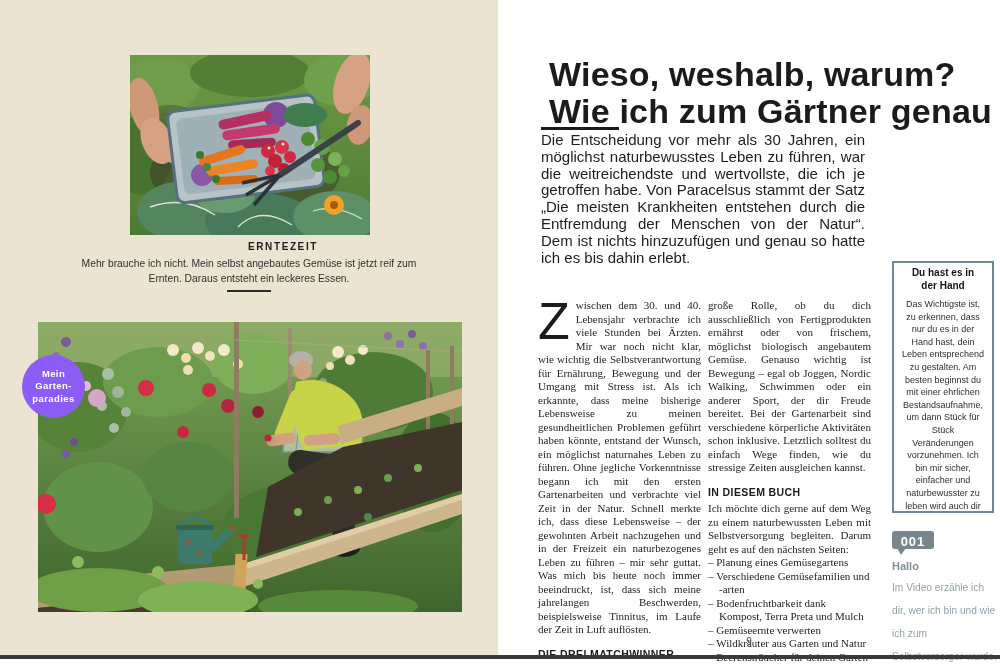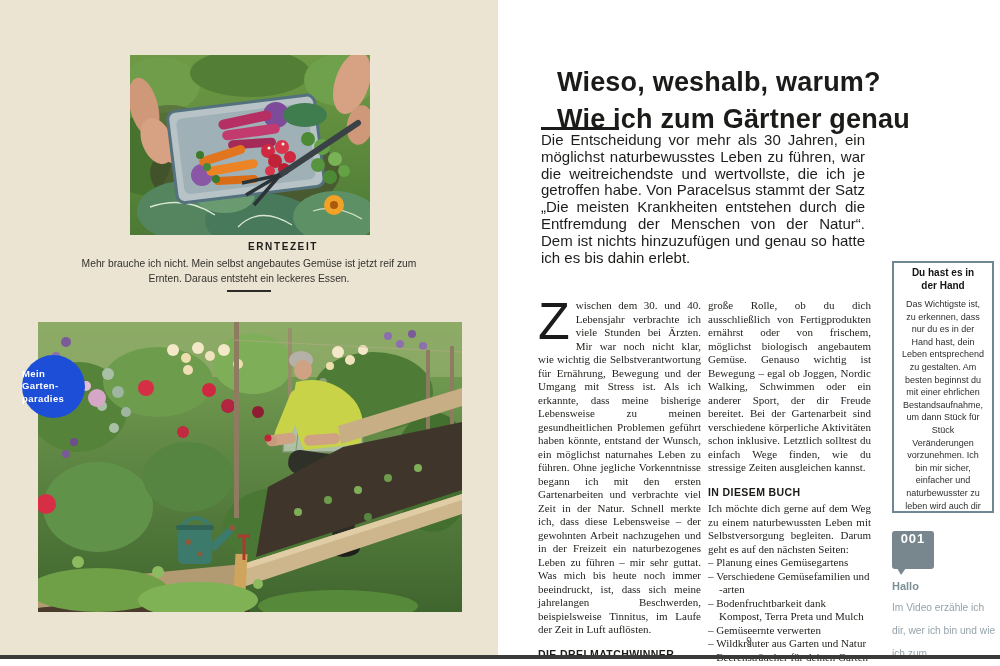--- a/index.html
+++ b/index.html
@@ -14,27 +14,27 @@
   .photo{position:absolute;overflow:hidden;}
   .photo svg{display:block;width:100%;height:100%;}
   .photo-top{left:130px;top:55px;width:240px;height:180px;}
   .photo-bottom{left:38px;top:322px;width:424px;height:290px;}
   .cap-title{position:absolute;left:0;top:241px;width:566px;text-align:center;
              font-size:10px;font-weight:bold;letter-spacing:1.6px;color:#1e1d1b;}
   .cap-text{position:absolute;left:77px;top:257px;width:344px;text-align:center;
             font-size:10.3px;line-height:14.5px;color:#33312d;}
   .cap-rule{position:absolute;left:227px;top:290px;width:44px;height:2px;background:#2c2b28;}
   .circle-badge{position:absolute;left:22px;top:355px;width:63px;height:63px;border-radius:50%;
-                background:#1d4ed8;color:#fff;display:flex;flex-direction:column;
-                align-items:flex-start;justify-content:center;z-index:3;
+                background:#8b5cf6;color:#fff;display:flex;flex-direction:column;
+                align-items:center;justify-content:center;z-index:3;
                 font-size:9.5px;font-weight:bold;line-height:12.5px;letter-spacing:.4px;}
 
   
-  .chapter-title{position:absolute;left:43px;top:48px;margin:16px;color:#1b1b19;
-                 font-size:27px;line-height:37px;font-weight:bold;letter-spacing:.2px;}
+  .chapter-title{position:absolute;left:43px;top:48px;margin:8px;color:#1b1b19;
+                 font-size:34px;line-height:37px;font-weight:bold;letter-spacing:.2px;}
   .chapter-title span{display:block;}
   .title-rule{position:absolute;left:43px;top:127px;width:78px;height:3px;background:#1b1b19;}
   .intro{position:absolute;left:43px;top:132px;width:324px;margin:0;
          font-size:15px;line-height:16.8px;color:#1d1d1b;text-align:justify;}
   .col{position:absolute;top:299px;width:163px;
        font-family:"Liberation Serif",serif;font-size:11px;line-height:13.5px;
        color:#262420;text-align:justify;}
   .col1{left:40px;}
   .col2{left:210px;}
   .col p{margin:0;}
@@ -47,23 +47,23 @@
   .topics li::before{content:"–\00a0";}
 
   .sidebar{position:absolute;left:394px;top:261px;width:102px;height:252px;
            box-sizing:border-box;border:2px solid #6e8994;background:#fff;
            padding:3px 7px 6px 7px;text-align:center;overflow:hidden;}
   .sb-title{font-size:10px;font-weight:bold;line-height:13px;color:#141412;margin-bottom:6px;}
   .sb-title span{display:block;}
   .sb-text{font-size:9px;line-height:12.6px;color:#2e2e2c;}
 
   .video-note{position:absolute;left:394px;top:531px;width:106px;}
-  .vbadge{position:relative;width:42px;height:38px;background:#77878d;border-radius:3px;
+  .vbadge{position:relative;width:42px;height:18px;background:#77878d;border-radius:3px;
           color:#fff;font-weight:bold;font-size:13px;letter-spacing:1px;
-          display:flex;align-items:flex-start;justify-content:center;}
+          display:flex;align-items:flex-end;justify-content:center;}
   .vtail{position:absolute;left:5px;bottom:-6px;width:0;height:0;
          border-left:4px solid transparent;border-right:5px solid transparent;
          border-top:7px solid #77878d;}
   .vtitle{margin-top:11px;font-size:11px;font-weight:bold;color:#7d8f95;}
   .vtext{margin-top:4px;font-size:10.2px;line-height:23px;color:#94a3a9;}
 
   .pagenum{position:absolute;left:0;top:636px;width:502px;text-align:center;
            font-size:10px;color:#4a4a48;}
 </style>
 </head>

